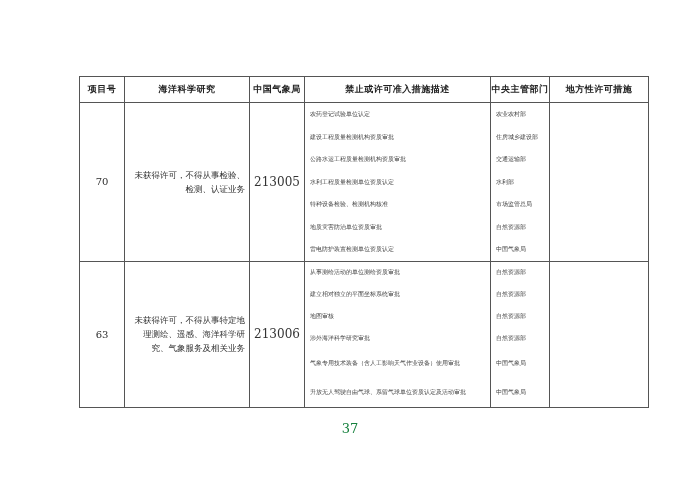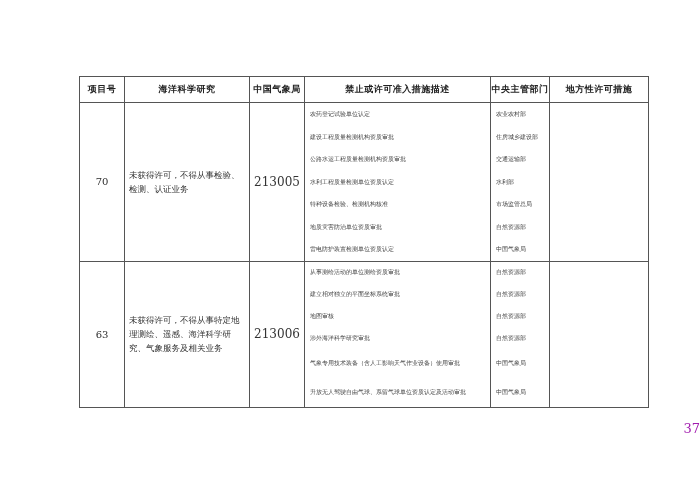--- a/index.html
+++ b/index.html
@@ -3,27 +3,27 @@
 <meta charset="utf-8">
 <style>
   html, body { margin: 0; padding: 0; background: #ffffff; }
   body { width: 700px; height: 495px; position: relative; overflow: hidden;
          font-family: "DejaVu Serif", "Liberation Serif", serif; color: #2b2b2b; }
   table.main { position: absolute; left: 67px; top: 76px; width: 569px;
          border-collapse: collapse; table-layout: fixed; margin-left: 12px; }
   table.main td, table.main th { border: 1px solid #555; padding: 0; vertical-align: middle; }
   table.main th { height: 25px; font-size: 9px; font-weight: bold; color: #222; text-align: center; letter-spacing: 0.5px; }
   .num { text-align: center; font-size: 10px; }
-  .item { font-size: 8.5px; line-height: 14px; padding: 0 4px !important; text-align: left; color: #333; }
+  .item { font-size: 8.5px; line-height: 14px; padding: 0 4px !important; text-align: right; color: #333; }
   .code { text-align: center; font-size: 12px; color: #333; }
   .sub { font-size: 6px; color: #444; padding: 0 5px !important; line-height: 8px; }
   .sub-row { display: flex; align-items: center; box-sizing: border-box; }
   .desc-cell, .dept-cell { padding: 0 !important; vertical-align: top !important; }
-  .page-number { position: absolute; top: 421px; left: 0; width: 700px; text-align: right;
-         font-size: 13px; color: #a21caf; }
+  .page-number { position: absolute; top: 421px; left: 0; width: 700px; text-align: center;
+         font-size: 13px; color: #15803d; }
 </style>
 </head>
 <body>
 
 <table class="main">
   <colgroup>
     <col style="width:45px">
     <col style="width:125px">
     <col style="width:55px">
     <col style="width:186px">

